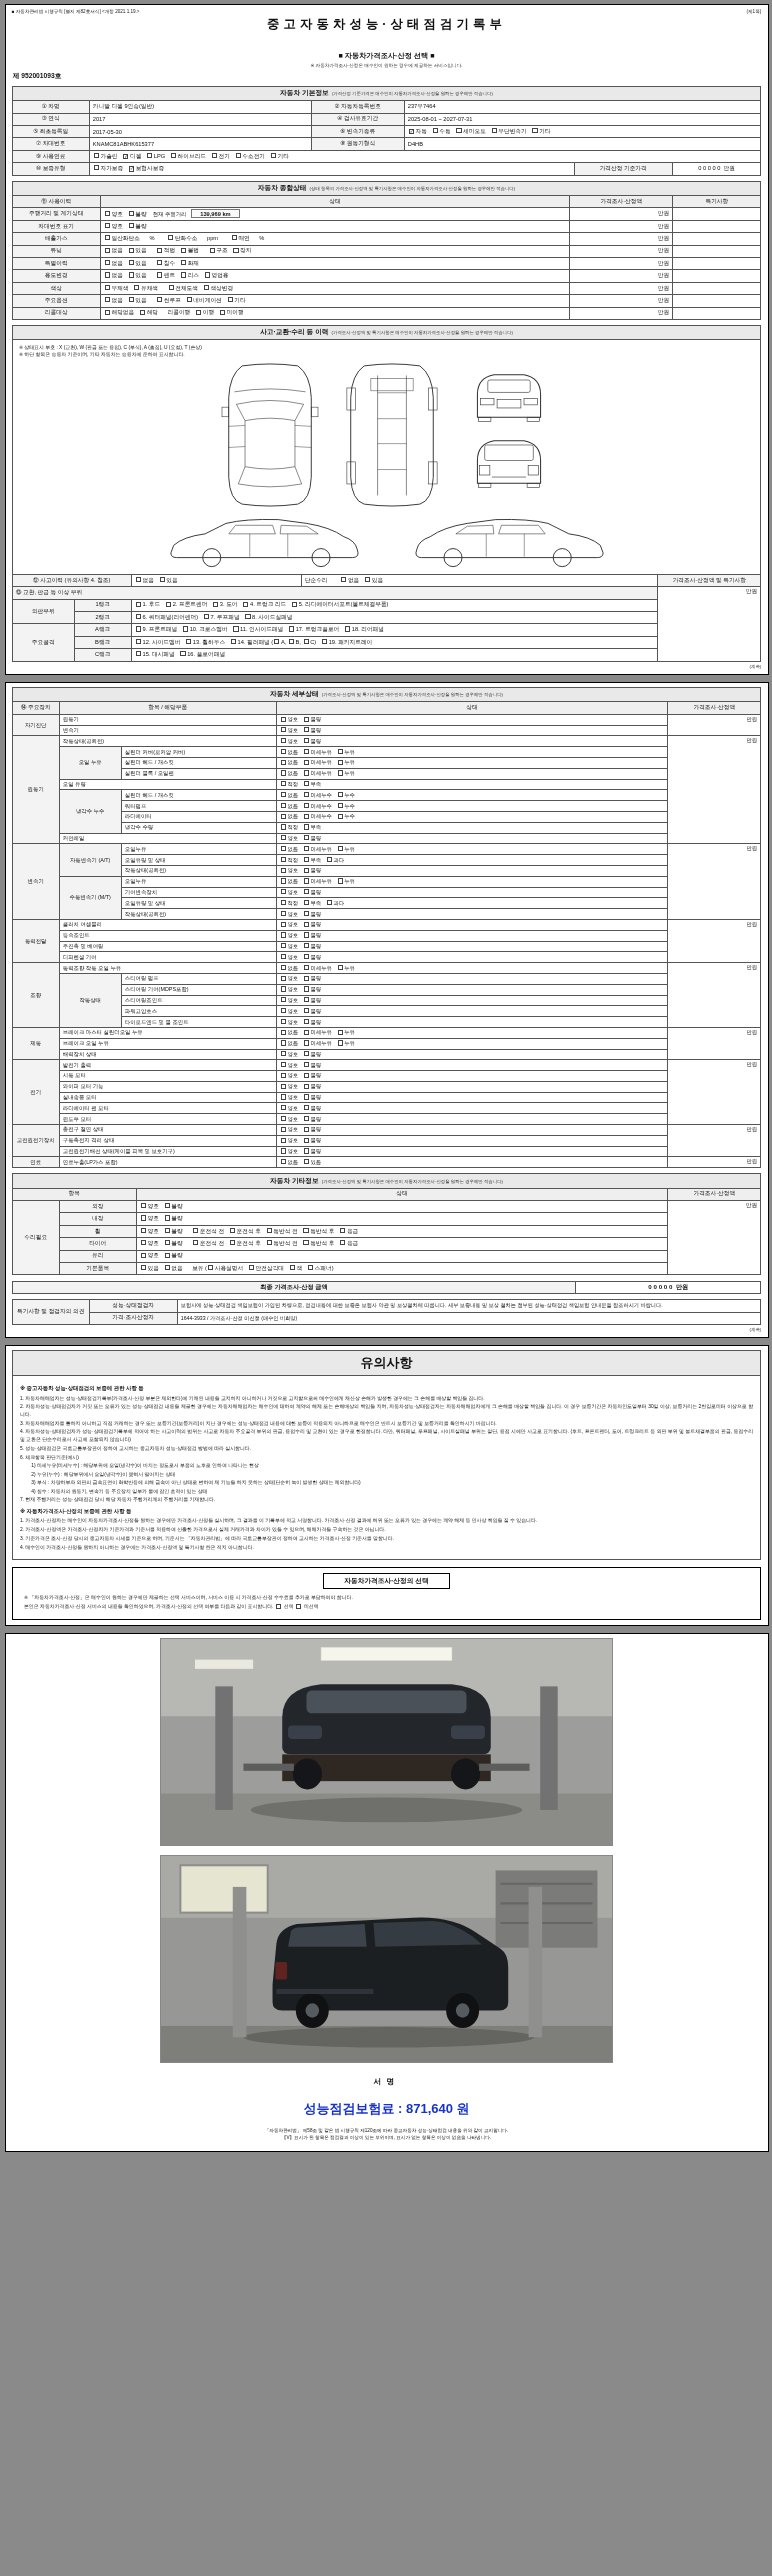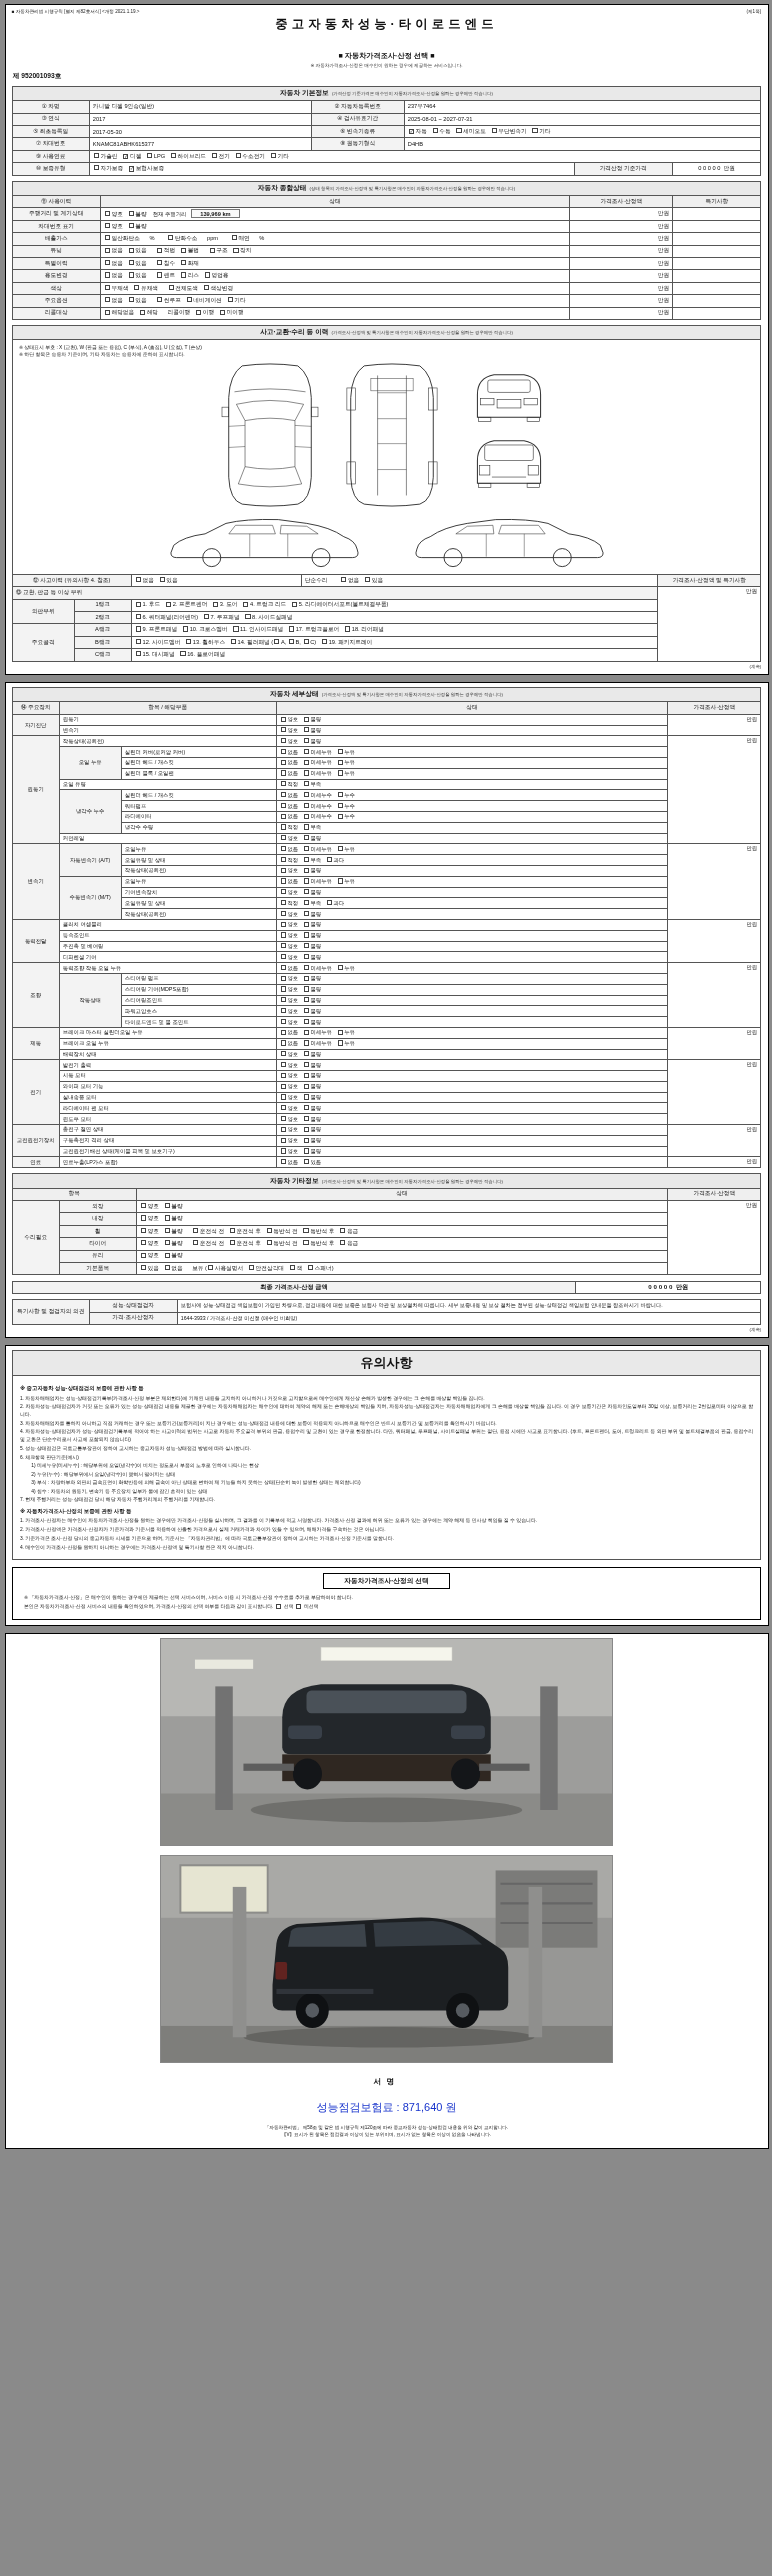--- a/index.html
+++ b/index.html
@@ -40,33 +40,33 @@
 .n-h{font-size:5.4px;font-weight:bold;margin:4.6px 0 2.1px}
 .n-p{font-size:4.9px;line-height:1.5;margin:1.5px 0;text-align:justify}
 .n-i{font-size:4.9px;line-height:1.5;margin:1px 0 1px 11.3px;text-align:justify}
 .choice-box{border:1px solid #000;margin-top:7.2px;padding:5.2px 8.2px 6.2px;text-align:center}
 .choice-title{display:inline-block;border:0.8px solid #000;font-weight:bold;font-size:6.7px;padding:2.1px 20.6px;margin-bottom:4.1px}
 .choice-line{font-size:4.9px;line-height:1.55;text-align:left;margin:1.5px 3.1px}
 .photos-title{text-align:center;font-weight:bold;font-size:8.2px;letter-spacing:1.5px;margin:5.2px 0 7.2px}
 .photo{width:453px;margin:0 auto 9.3px;border:0.5px solid #888;background:#999}
 .photo svg{display:block;width:100%;height:206px}
 .sign-label{text-align:center;font-weight:bold;font-size:7.7px;letter-spacing:5.2px;margin:13.4px 0 5.2px}
-.fee{text-align:center;font-weight:normal;font-size:11px;color:#1733cc;margin:13.4px 0 10.3px}
+.fee{text-align:center;font-weight:bold;font-size:13px;color:#1733cc;margin:13.4px 0 10.3px}
 .footer-line{text-align:center;font-size:4.6px;color:#111;margin:1.5px 0}
 </style>
 </head>
 <body>
 
 <div class="sheet">
   <div class="tinybar">
     <span>■ 자동차관리법 시행규칙 [별지 제82호서식] &lt;개정 2021.1.19.&gt;</span>
     <span>(제1쪽)</span>
   </div>
   <div>
-    <div class="doc-title">중고자동차성능·타이로드엔드</div>
+    <div class="doc-title">중고자동차성능·상태점검기록부</div>
     <div class="doc-subtitle">■ 자동차가격조사·산정 선택 ■</div>
     <div class="doc-subnote">※ 자동차가격조사·산정은 매수인이 원하는 경우에 제공하는 서비스입니다.</div>
     <div class="doc-no">제 952001093호</div>
   </div>
 
   <div class="secbar">
     <span>자동차 기본정보</span><span class="note">(가격산정 기준가격은 매수인이 자동차가격조사·산정을 원하는 경우에만 적습니다)</span>
   </div>
   <table>
     <colgroup>

